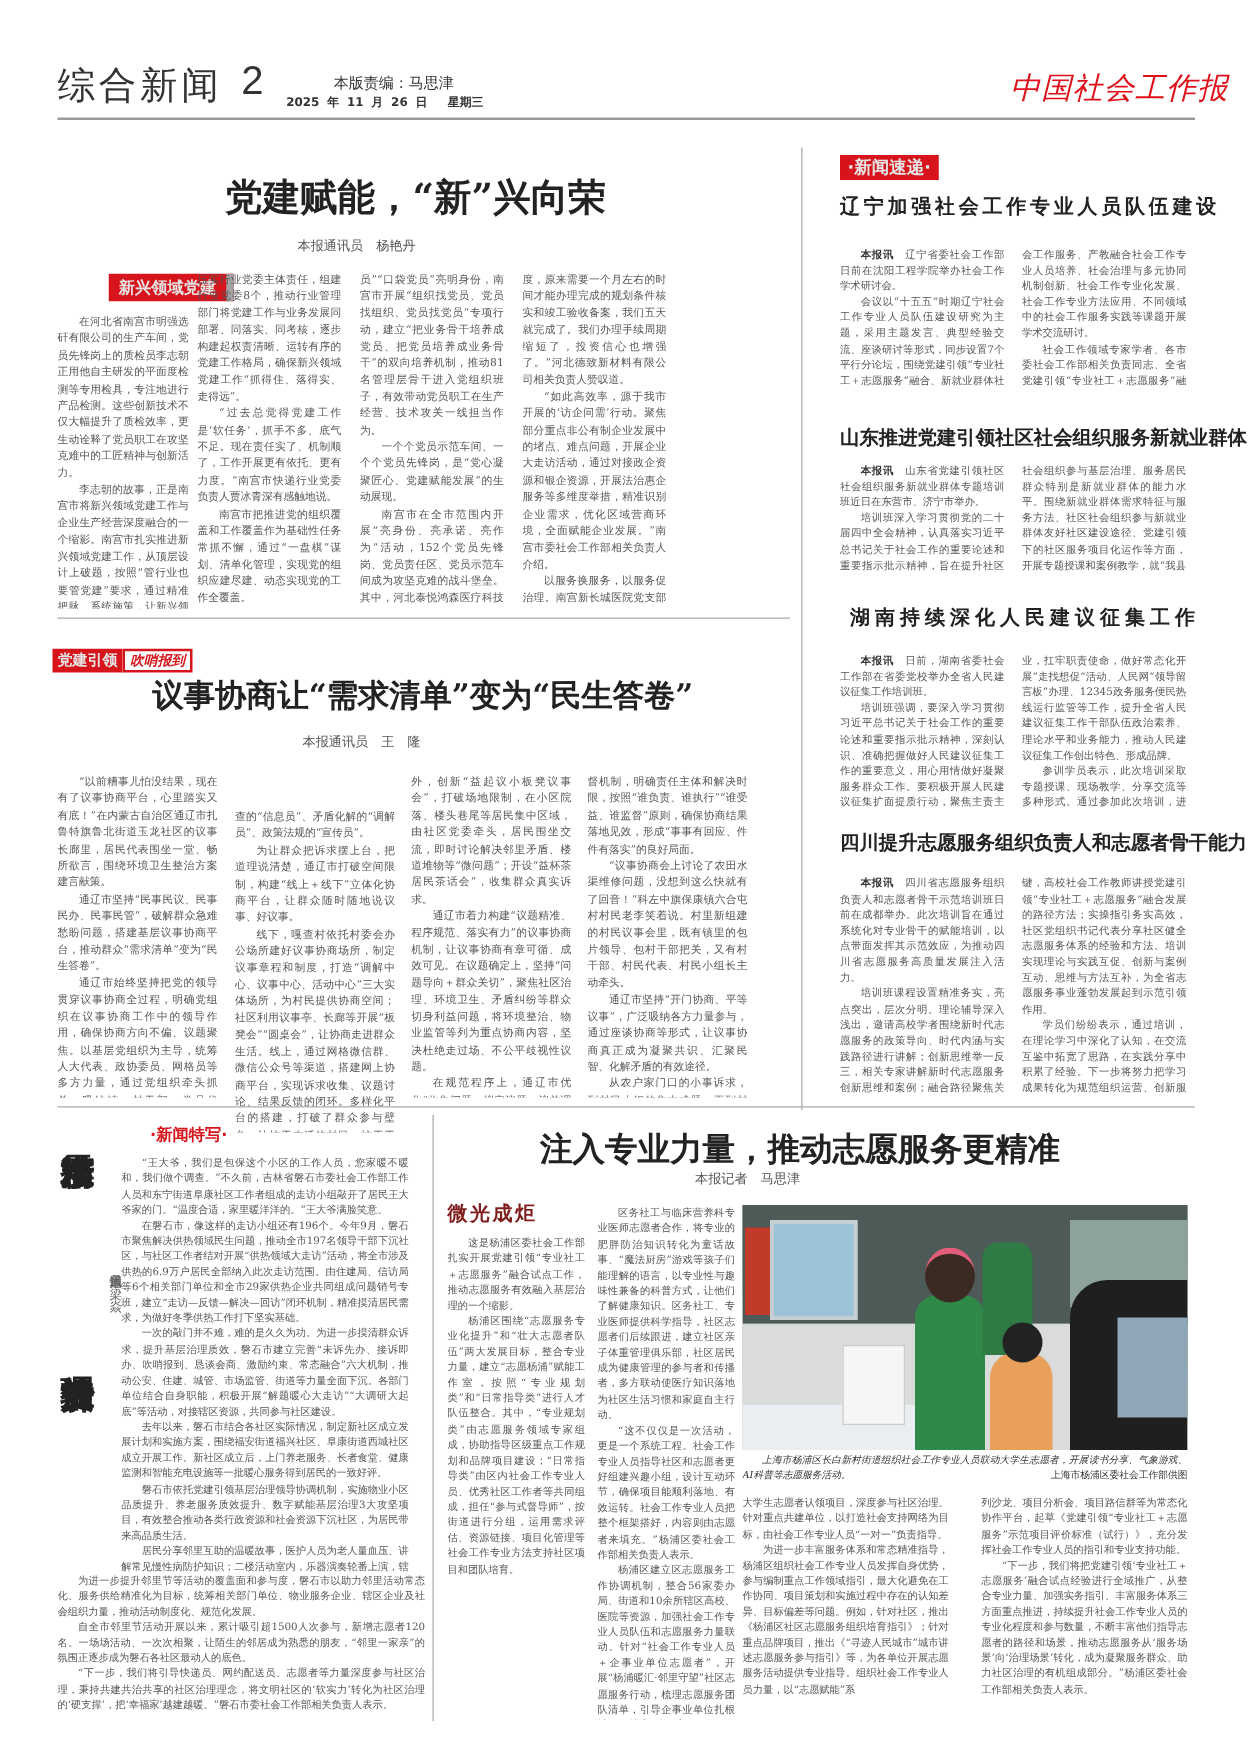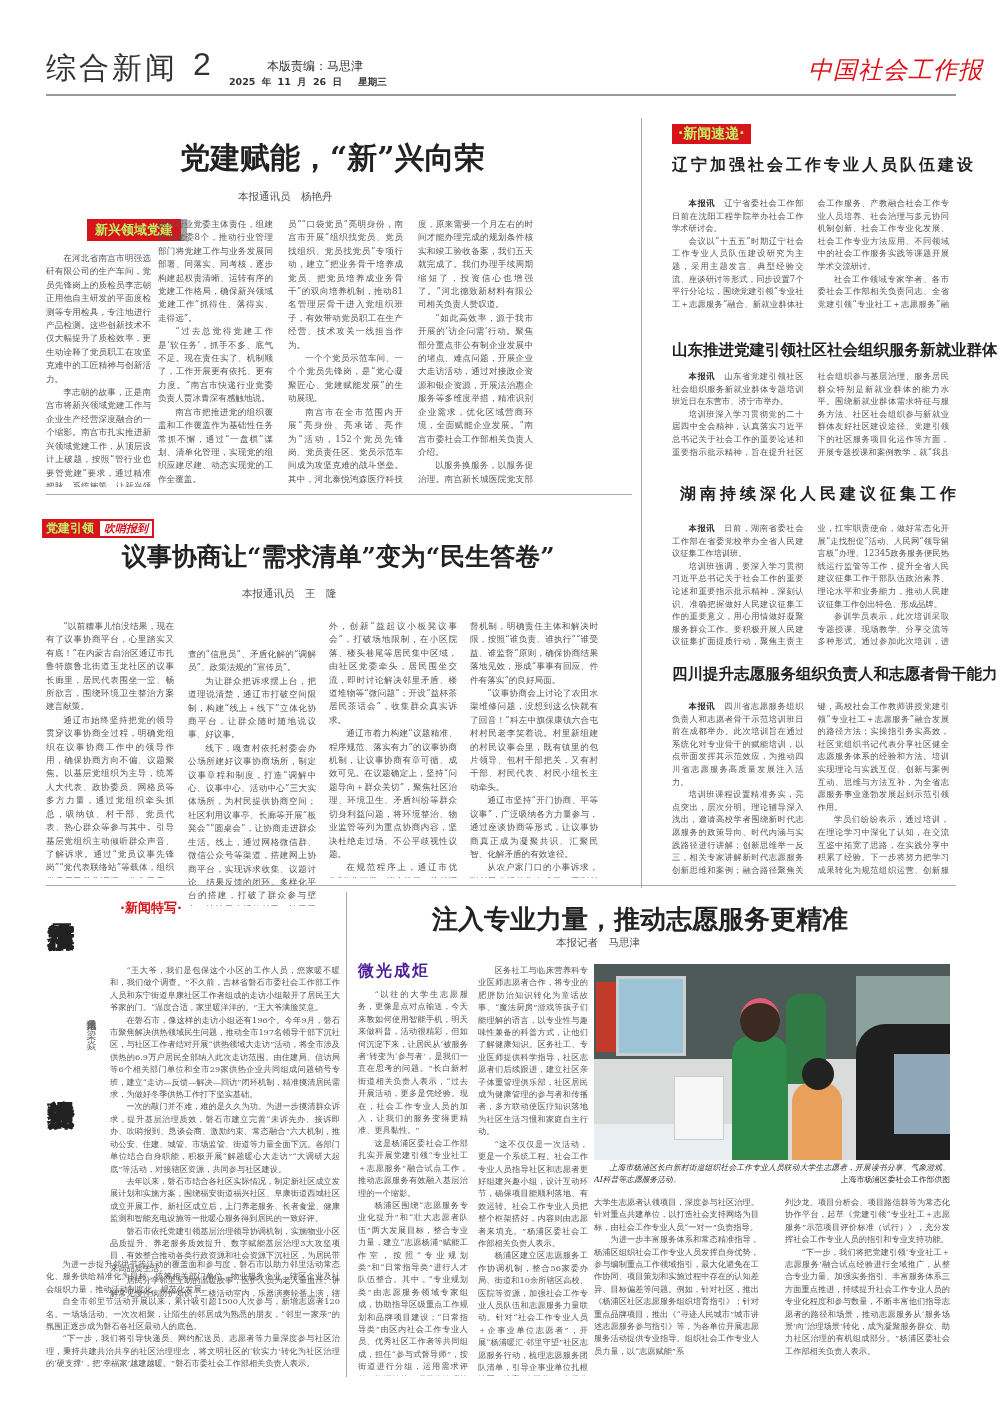--- a/index.html
+++ b/index.html
@@ -23,21 +23,21 @@
   .page-num { left: 193px; top: 46px; font-family: "Liberation Sans", sans-serif; font-size: 32px; color: #333; }
   .editor { left: 229px; top: 58px; font-family: "DejaVu Sans", sans-serif; font-size: 12px; color: #333; font-weight: normal; margin-left: 38px; }
   .date { left: 229px; top: 76px; font-family: "DejaVu Sans", sans-serif; font-size: 9.5px; color: #333; font-weight: bold; word-spacing: 3px; }
   .logo { left: 808px; top: 54px; font-family: "DejaVu Serif", serif; font-size: 24px; color: #e0101a; font-style: italic; letter-spacing: 1px; }
   .rule { height: 2px; background: #999; }
 
   .headline { font-family: "DejaVu Serif", serif; font-weight: bold; color: #222; white-space: nowrap; }
   .byline { font-family: "DejaVu Serif", serif; font-size: 10.5px; color: #555; white-space: nowrap; }
 
   .redtag {
-    background: #d7141c; color: #bef264; font-family: "DejaVu Sans", sans-serif;
+    background: #d7141c; color: #e5e5e5; font-family: "DejaVu Sans", sans-serif;
     font-weight: bold; white-space: nowrap;
   }
   .vline { width: 1px; background: #aaa; }
 
   .photo {
     overflow: hidden;
     background: linear-gradient(180deg, #4a5a55 0%, #5e6c6a 25%, #9aa9a8 45%, #cfd4d2 100%);
   }
 </style>
 </head>
@@ -123,20 +123,21 @@
 
 <div class="abs" style="left:42px; top:519px; display:flex;">
   <span class="redtag" style="padding:1px 4px; font-size:12px;">党建引领</span>
   <span style="background:#fff; color:#d7141c; border:2px solid #d7141c; padding:0 4px; font-size:11px; font-style:italic; font-weight:bold; font-family:'DejaVu Serif', serif;">吹哨报到</span>
 </div>
 <div class="abs headline" style="left:122px; top:540px; font-size:25px;">议事协商让“需求清单”变为“民生答卷”</div>
 <div class="abs byline" style="left:242px; top:587px;">本报通讯员　王　隆</div>
 
 <div class="abs body-text" style="left:46px; top:620px; width:128px; height:258px;">
   <p>“以前糟事儿怕没结果，现在有了议事协商平台，心里踏实又有底！”在内蒙古自治区通辽市扎鲁特旗鲁北街道玉龙社区的议事长廊里，居民代表围坐一堂、畅所欲言，围绕环境卫生整治方案建言献策。</p>
+  <p>通辽市坚持“民事民议、民事民办、民事民管”，破解群众急难愁盼问题，搭建基层议事协商平台，推动群众“需求清单”变为“民生答卷”。</p>
   <p>通辽市始终坚持把党的领导贯穿议事协商全过程，明确党组织在议事协商工作中的领导作用，确保协商方向不偏、议题聚焦。以基层党组织为主导，统筹人大代表、政协委员、网格员等多方力量，通过党组织牵头抓总，吸纳镇、村干部、党员代表、热心群众等参与其中。引导基层党组织主动倾听群众声音、了解诉求。通过“党员议事先锋岗”“党代表联络站”等载体，组织党员居民带头调研、收集民意，推动协商议题精准对接群众需求，引导党员居民成为矛盾纠纷排</p>
 </div>
 <div class="abs body-text" style="left:188px; top:648px; width:128px; height:258px;">
   <p class="noindent">查的“信息员”、矛盾化解的“调解员”、政策法规的“宣传员”。</p>
   <p>为让群众把诉求摆上台，把道理说清楚，通辽市打破空间限制，构建“线上＋线下”立体化协商平台，让群众随时随地说议事、好议事。</p>
   <p>线下，嘎查村依托村委会办公场所建好议事协商场所，制定议事章程和制度，打造“调解中心、议事中心、活动中心”三大实体场所，为村民提供协商空间；社区利用议事亭、长廊等开展“板凳会”“圆桌会”，让协商走进群众生活。线上，通过网格微信群、微信公众号等渠道，搭建网上协商平台，实现诉求收集、议题讨论、结果反馈的闭环。多样化平台的搭建，打破了群众参与壁垒，让忙于农活的村民、忙于工作的居民都能便捷参与协商，使议事协商从“少数人议”变为“多数人商”。</p>
 
 </div>
 <div class="abs body-text" style="left:329px; top:620px; width:128px; height:258px;">
   <p class="noindent">外，创新“益起议小板凳议事会”，打破场地限制，在小区院落、楼头巷尾等居民集中区域，由社区党委牵头，居民围坐交流，即时讨论解决邻里矛盾、楼道堆物等“微问题”；开设“益杯茶居民茶话会”，收集群众真实诉求。</p>
@@ -151,39 +152,39 @@
 </div>
 
 <div class="abs rule" style="left:46px; top:885px; width:910px; height:1px; background:#aaa;"></div>
 
 <div class="abs headline" style="left:46px; top:902px; font-size:27px; writing-mode:vertical-rl; line-height:30px; letter-spacing:0;">精准摸清需求</div>
 <div class="abs headline" style="left:46px; top:1080px; font-size:27px; writing-mode:vertical-rl; line-height:30px;">提升治理质效</div>
 <div class="abs byline" style="left:84px; top:1012px; writing-mode:vertical-rl; font-size:10px; color:#666;">本报通讯员　梁　焱</div>
 
 <div class="abs" style="left:120px; top:899px; color:#d7141c; font-family:'DejaVu Sans', sans-serif; font-weight:bold; font-size:13px;">·新闻特写·</div>
 
-<div class="abs body-text" style="left:110px; top:924px; width:230px; height:334px; font-size:8.2px; line-height:12.4px;margin-top:40px;">
+<div class="abs body-text" style="left:97px; top:924px; width:230px; height:334px; font-size:8.2px; line-height:12.4px;">
   <p>“王大爷，我们是包保这个小区的工作人员，您家暖不暖和，我们做个调查。”不久前，吉林省磐石市委社会工作部工作人员和东宁街道阜康社区工作者组成的走访小组敲开了居民王大爷家的门。“温度合适，家里暖洋洋的。”王大爷满脸笑意。</p>
   <p>在磐石市，像这样的走访小组还有196个。今年9月，磐石市聚焦解决供热领域民生问题，推动全市197名领导干部下沉社区，与社区工作者结对开展“供热领域大走访”活动，将全市涉及供热的6.9万户居民全部纳入此次走访范围。由住建局、信访局等6个相关部门单位和全市29家供热企业共同组成问题销号专班，建立“走访—反馈—解决—回访”闭环机制，精准摸清居民需求，为做好冬季供热工作打下坚实基础。</p>
   <p>一次的敲门并不难，难的是久久为功。为进一步摸清群众诉求，提升基层治理质效，磐石市建立完善“未诉先办、接诉即办、吹哨报到、恳谈会商、激励约束、常态融合”六大机制，推动公安、住建、城管、市场监管、街道等力量全面下沉。各部门单位结合自身职能，积极开展“解题暖心大走访”“大调研大起底”等活动，对接辖区资源，共同参与社区建设。</p>
   <p>去年以来，磐石市结合各社区实际情况，制定新社区成立发展计划和实施方案，围绕福安街道福兴社区、阜康街道西城社区成立开展工作。新社区成立后，上门养老服务、长者食堂、健康监测和智能充电设施等一批暖心服务得到居民的一致好评。</p>
   <p>磐石市依托党建引领基层治理领导协调机制，实施物业小区品质提升、养老服务质效提升、数字赋能基层治理3大攻坚项目，有效整合推动各类行政资源和社会资源下沉社区，为居民带来高品质生活。</p>
   <p>居民分享邻里互助的温暖故事，医护人员为老人量血压、讲解常见慢性病防护知识；二楼活动室内，乐器演奏轮番上演，辖区幼儿园小朋友们表演《百善孝为先》节目，让传统温情与节日氛围交织；一楼大厅里，居民们积极参加小游戏……磐石市委社会工作部和河南街道新安社区共同组织举办“邻里一家亲、幸福大家庭”邻里节主题活动，进一步丰富群众精神文化生活。</p>
 </div>
 <div class="abs body-text" style="left:46px; top:1258px; width:294px; height:120px; font-size:8.2px; line-height:12.4px;">
   <p>为进一步提升邻里节等活动的覆盖面和参与度，磐石市以助力邻里活动常态化、服务供给精准化为目标，统筹相关部门单位、物业服务企业、辖区企业及社会组织力量，推动活动制度化、规范化发展。</p>
   <p>自全市邻里节活动开展以来，累计吸引超1500人次参与，新增志愿者120名。一场场活动、一次次相聚，让陌生的邻居成为熟悉的朋友，“邻里一家亲”的氛围正逐步成为磐石各社区最动人的底色。</p>
   <p>“下一步，我们将引导快递员、网约配送员、志愿者等力量深度参与社区治理，秉持共建共治共享的社区治理理念，将文明社区的‘软实力’转化为社区治理的‘硬支撑’，把‘幸福家’越建越暖。”磐石市委社会工作部相关负责人表示。</p>
 </div>
 
 <div class="abs vline" style="left:346px; top:892px; height:485px;"></div>
 
 <div class="abs headline" style="left:432px; top:902px; font-size:26px;">注入专业力量，推动志愿服务更精准</div>
 <div class="abs byline" style="left:556px; top:936px;">本报记者　马思津</div>
-<div class="abs" style="left:358px; top:961px; color:#4c1d95; font-family:'DejaVu Sans', sans-serif; font-weight:bold; font-size:16px; letter-spacing:2px;">微光成炬</div>
+<div class="abs" style="left:358px; top:961px; color:#7f1d1d; font-family:'DejaVu Sans', sans-serif; font-weight:bold; font-size:16px; letter-spacing:2px;">微光成炬</div>
 
 <div class="abs photo" style="left:594px; top:964px; width:356px; height:196px;">
   <div style="position:absolute; left:0; top:0; width:356px; height:95px; background:#4d5a57;"></div>
   <div style="position:absolute; left:22px; top:12px; width:70px; height:80px; background:#9cc4d6; border:3px solid #c8cfd2;"></div>
   <div style="position:absolute; left:2px; top:18px; width:20px; height:70px; background:#c23a2a;"></div>
   <div style="position:absolute; left:262px; top:12px; width:94px; height:70px; background:#8ea29d;"></div>
   <div style="position:absolute; left:0; top:95px; width:356px; height:101px; background:#d9dcda;"></div>
   <div style="position:absolute; left:0; top:160px; width:140px; height:36px; background:#e8eef2;"></div>
   <div style="position:absolute; left:80px; top:112px; width:50px; height:64px; background:#f6f6f6; border:1px solid #ccc;"></div>
   <div style="position:absolute; left:138px; top:72px; width:56px; height:124px; background:#2f8a4a; border-radius:18px 18px 0 0;"></div>
@@ -192,21 +193,20 @@
   <div style="position:absolute; left:198px; top:118px; width:50px; height:78px; background:#e8a05a; border-radius:20px 20px 0 0;"></div>
   <div style="position:absolute; left:208px; top:94px; width:32px; height:32px; background:#222; border-radius:50%;"></div>
   <div style="position:absolute; left:262px; top:60px; width:94px; height:136px; background:#1f1f1f; border-radius:30px 0 0 0;"></div>
   <div style="position:absolute; left:300px; top:90px; width:56px; height:80px; background:#8ea6b8;"></div>
 </div>
 <div class="abs body-text" style="left:594px; top:1162px; width:356px; height:28px; font-size:7.8px; line-height:12px; color:#333; font-style:italic;">
   <p><span>上海市杨浦区长白新村街道组织社会工作专业人员联动大学生志愿者，开展读书分享、气象游戏、AI科普等志愿服务活动。</span><span style="float:right; font-weight:normal; font-style:normal; font-family:'DejaVu Sans', sans-serif;">上海市杨浦区委社会工作部供图</span></p>
 </div>
 
 <div class="abs body-text" style="left:358px; top:988px; width:110px; height:388px; font-size:8.2px; line-height:12.4px;">
-  <p>“以往的大学生志愿服务，更像是点对点输送，今天来教如何使用智能手机，明天来做科普，活动很精彩，但如何沉淀下来，让居民从‘被服务者’转变为‘参与者’，是我们一直在思考的问题。”长白新村街道相关负责人表示，“过去开展活动，更多是凭经验。现在，社会工作专业人员的加入，让我们的服务变得更精准、更具黏性。”</p>
   <p>这是杨浦区委社会工作部扎实开展党建引领“专业社工＋志愿服务”融合试点工作，推动志愿服务有效融入基层治理的一个缩影。</p>
   <p>杨浦区围绕“志愿服务专业化提升”和“壮大志愿者队伍”两大发展目标，整合专业力量，建立“志愿杨浦”赋能工作室，按照“专业规划类”和“日常指导类”进行人才队伍整合。其中，“专业规划类”由志愿服务领域专家组成，协助指导区级重点工作规划和品牌项目建设；“日常指导类”由区内社会工作专业人员、优秀社区工作者等共同组成，担任“参与式督导师”，按街道进行分组，运用需求评估、资源链接、项目化管理等社会工作专业方法支持社区项目和团队培育。</p>
 
 </div>
 <div class="abs body-text" style="left:478px; top:964px; width:110px; height:412px; font-size:8.2px; line-height:12.4px;">
   <p>区务社工与临床营养科专业医师志愿者合作，将专业的肥胖防治知识转化为童话故事、“魔法厨房”游戏等孩子们能理解的语言，以专业性与趣味性兼备的科普方式，让他们了解健康知识。区务社工、专业医师提供科学指导，社区志愿者们后续跟进，建立社区亲子体重管理俱乐部，社区居民成为健康管理的参与者和传播者，多方联动使医疗知识落地为社区生活习惯和家庭自主行动。</p>
   <p>“这不仅仅是一次活动，更是一个系统工程。社会工作专业人员指导社区和志愿者更好组建兴趣小组，设计互动环节，确保项目能顺利落地、有效运转。社会工作专业人员把整个框架搭好，内容则由志愿者来填充。”杨浦区委社会工作部相关负责人表示。</p>
   <p>杨浦区建立区志愿服务工作协调机制，整合56家委办局、街道和10余所辖区高校、医院等资源，加强社会工作专业人员队伍和志愿服务力量联动。针对“社会工作专业人员＋企事业单位志愿者”，开展“杨浦暖汇·邻里守望”社区志愿服务行动，梳理志愿服务团队清单，引导企事业单位扎根社区，培育“小而美”、多元化的邻里守望项目470余个，社区志愿者8000余名，覆盖飞线整治、应急救护、困难群体帮扶等领域。针对“社会工作专业人员＋大学生志愿者”，梳理协助培育社群、设计专业课程、参与治理课题等六大志愿服务路径，引导</p>
 </div>
 <div class="abs body-text" style="left:594px; top:1196px; width:165px; height:180px; font-size:8.2px; line-height:12.4px;">

